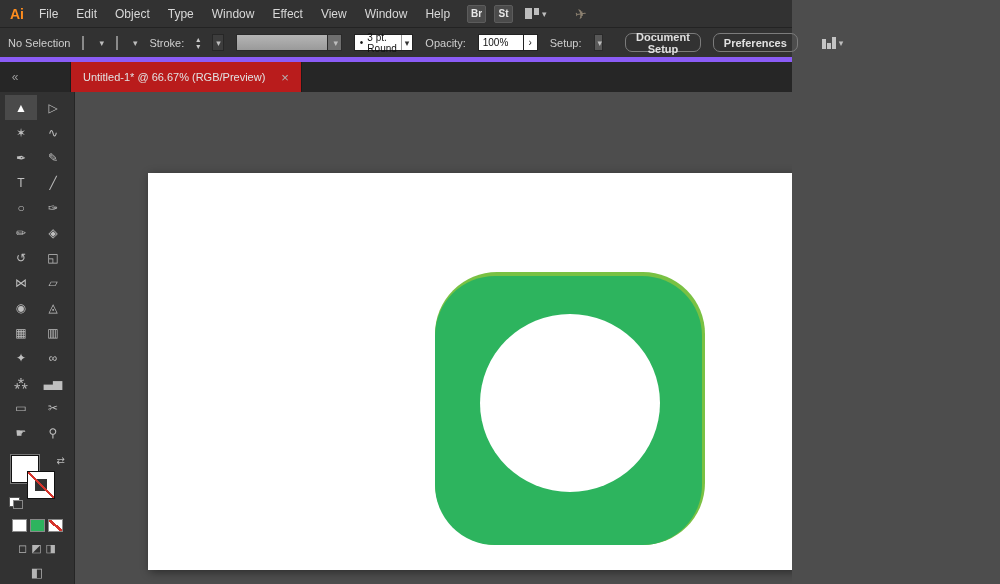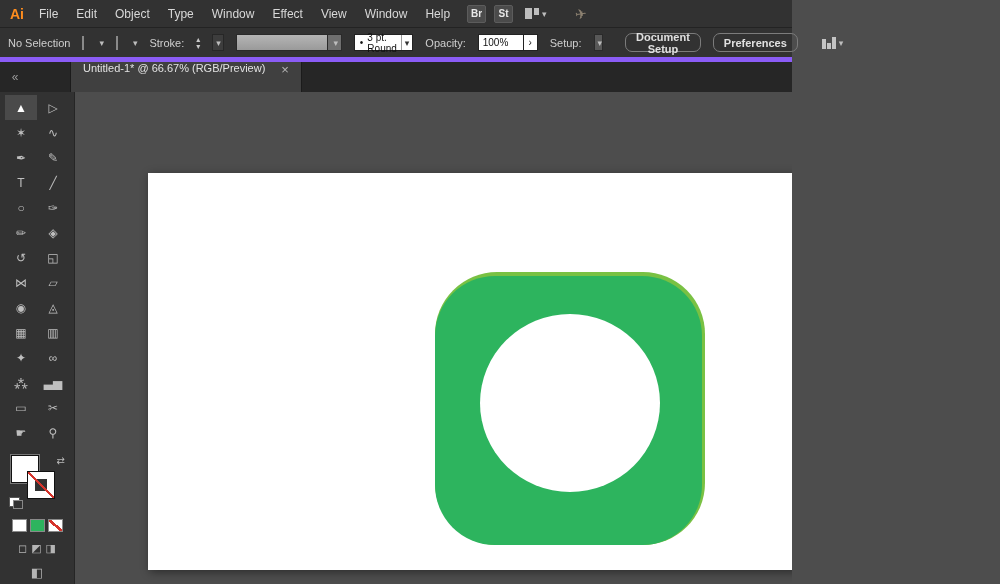--- a/index.html
+++ b/index.html
@@ -55,22 +55,22 @@
   .bar-btn { height:19px; border:1px solid #7c7c7c; border-radius:7px; background:transparent;
              color:#e0e0e0; font-size:11px; padding:0 10px; display:flex; align-items:center;
              font-family:"Liberation Sans", sans-serif;font-weight:bold; }
   .align-icon { display:flex; gap:1px; align-items:flex-end; }
   .align-icon i { width:4px; background:#c4c4c4; display:block; }
 
   
   .tabbar { height:30px; background:#262626; display:flex; align-items:stretch; flex:0 0 auto; }
   .collapse { width:30px; display:flex; align-items:center; justify-content:center;
               color:#9a9a9a; font-size:12px; }
-  .doc-tab { margin-left:40px; background:#404040; border-right:1px solid #1b1b1b;
-             border-left:1px solid #1b1b1b; display:flex; align-items:flex-start; gap:16px;
+  .doc-tab { margin-left:40px; background:#b91c1c; border-right:1px solid #1b1b1b;
+             border-left:1px solid #1b1b1b; display:flex; align-items:center; gap:16px;
              padding:0 12px; color:#e2e2e2; font-size:11px; }
   .doc-tab .close { color:#b5b5b5; font-size:13px; }
 
   
   .work { flex:1 1 auto; display:flex; min-height:0; }
 
   .toolbar { width:75px; background:#323232; border-right:1px solid #252525;
              display:flex; flex-direction:column; align-items:center; padding-top:3px; flex:0 0 auto; }
   .tool-grid { display:grid; grid-template-columns:32px 32px; }
   .tool { width:32px; height:25px; display:flex; align-items:center; justify-content:center;

